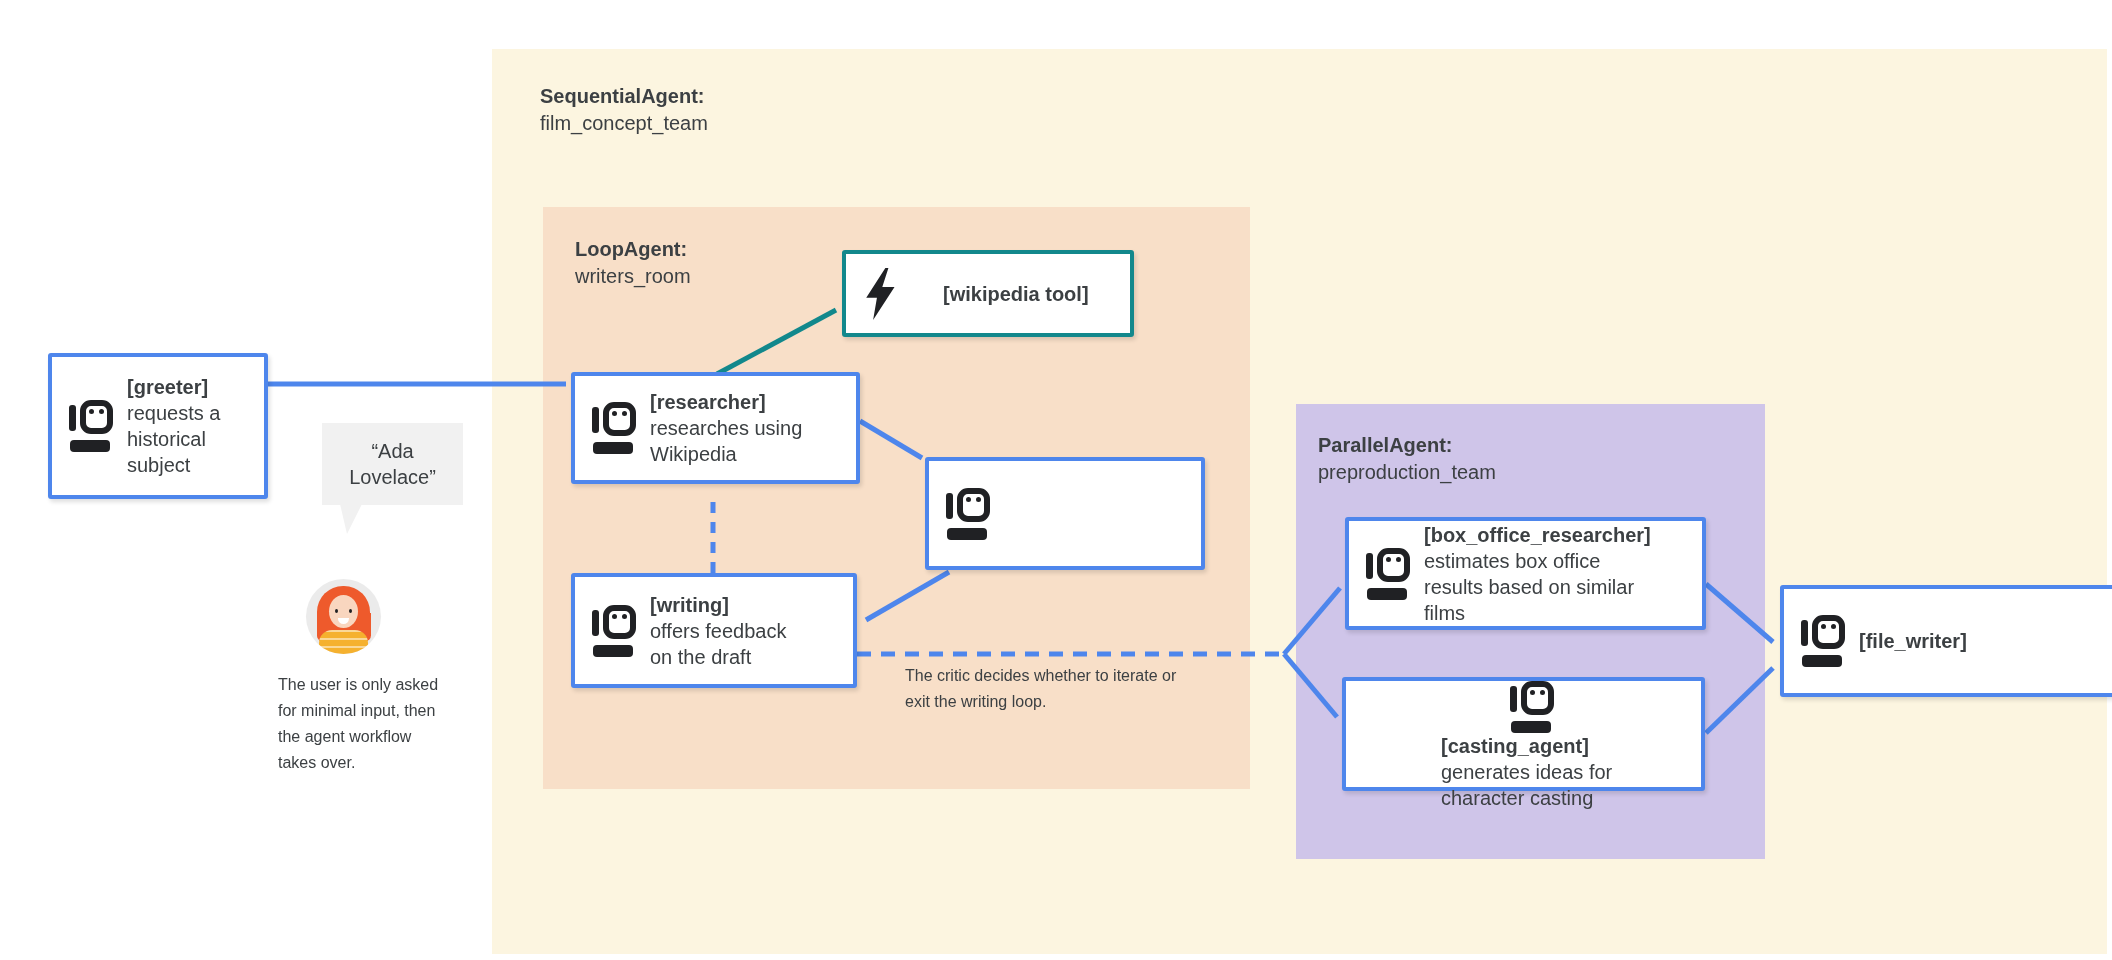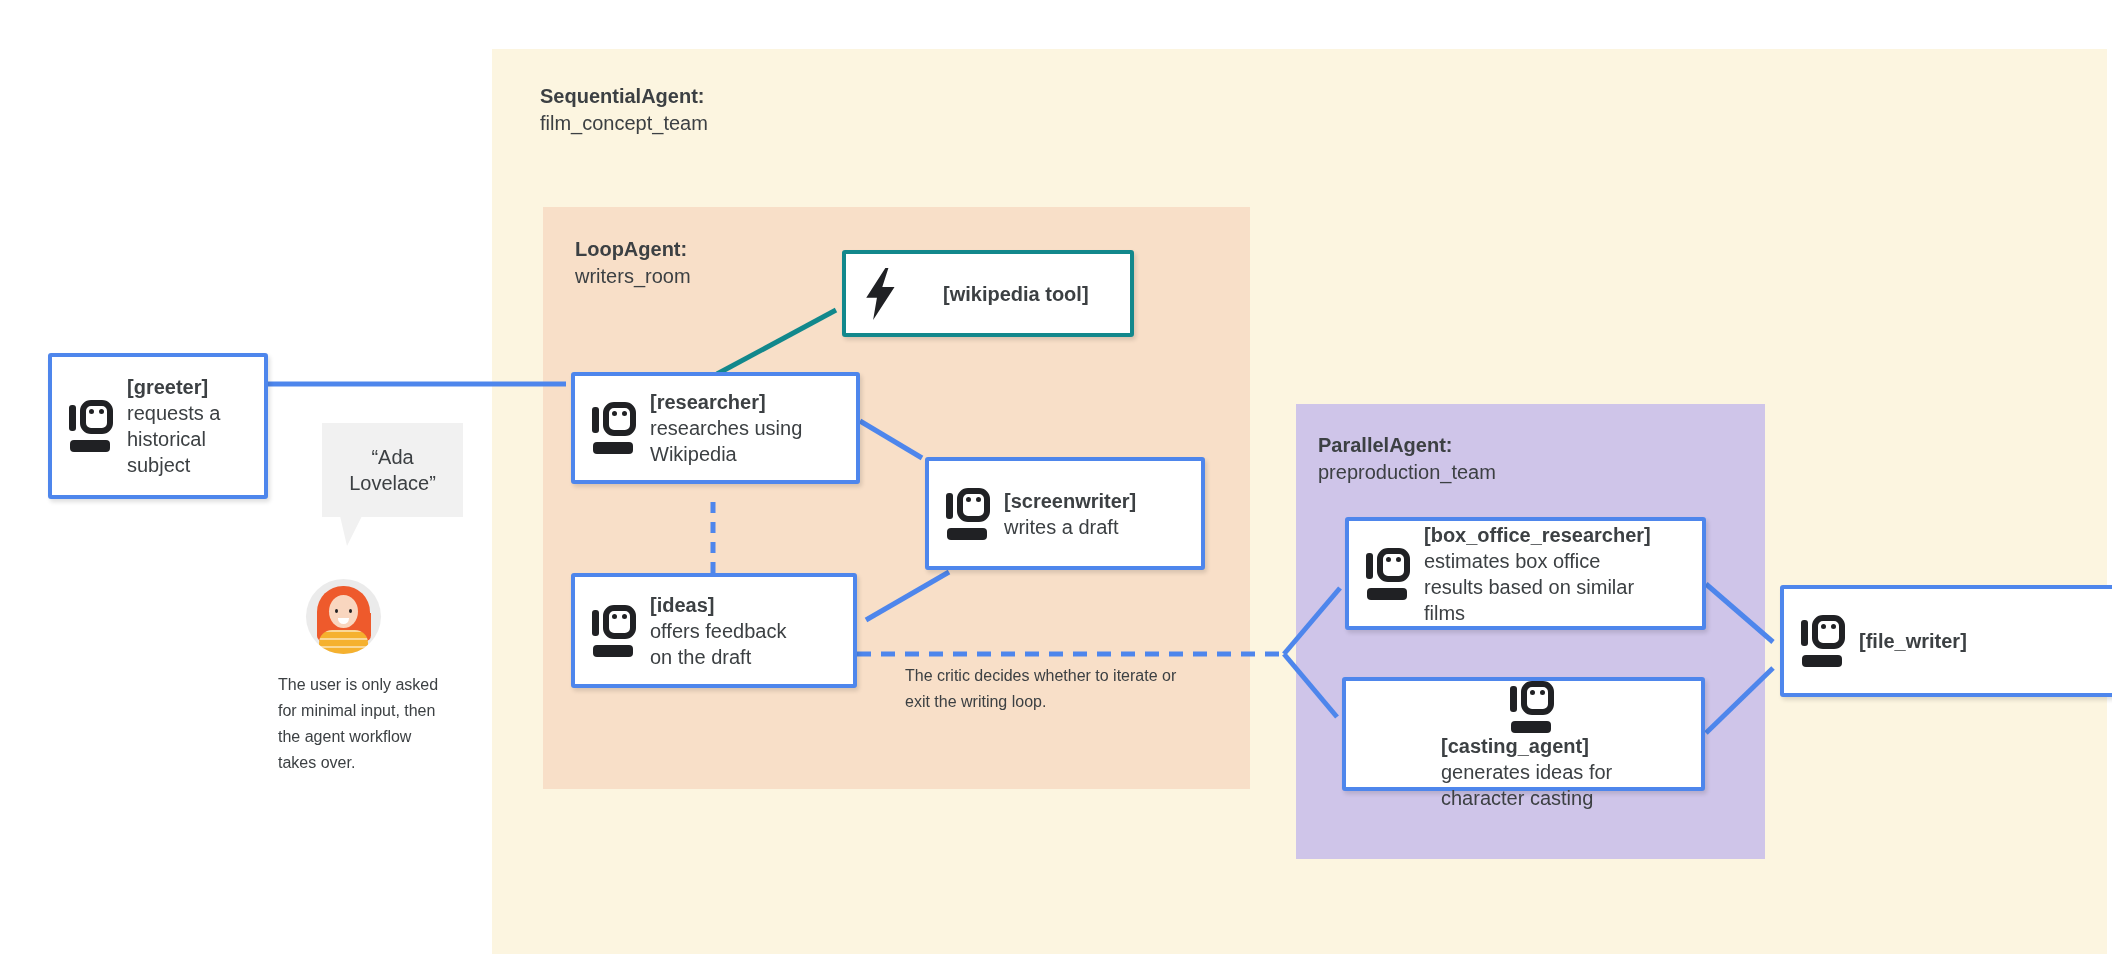--- a/index.html
+++ b/index.html
@@ -38,21 +38,21 @@
   .bot .head{position:absolute;left:11px;top:0;width:33px;height:34px;box-sizing:border-box;
              border:6px solid var(--icon);border-radius:11px;background:#fff;}
   .bot .head::before,.bot .head::after{content:"";position:absolute;top:3px;width:5px;height:5px;
              border-radius:50%;background:var(--icon);}
   .bot .head::before{left:3px;} .bot .head::after{right:3px;}
   .bot .trunk{position:absolute;left:1px;top:40px;width:40px;height:12px;box-sizing:border-box;
              border:6px solid var(--icon);border-radius:4px;background:#fff;}
 
   .bolt{flex:0 0 auto;}
 
-  .bubble{position:absolute;left:322px;top:406px;width:141px;height:94px;background:var(--bubble);
+  .bubble{position:absolute;left:322px;top:406px;width:141px;height:82px;background:var(--bubble);
           z-index:4;display:flex;align-items:center;justify-content:center;text-align:center;
           font-size:20px;line-height:26px;}
   .bubble::after{content:"";position:absolute;left:18px;bottom:-29px;width:0;height:0;
           border-top:30px solid var(--bubble);border-left:7px solid transparent;border-right:15px solid transparent;}
 
   .avatar{position:absolute;left:306px;top:562px;width:75px;height:75px;border-radius:50%;
           background:#EBEBEB;overflow:hidden;z-index:4;}
   .av-hair{position:absolute;left:11px;top:7px;width:53px;height:62px;border-radius:26px 26px 16px 16px;background:#EE5A2C;}
   .av-shirt{position:absolute;left:13px;top:51px;width:49px;height:26px;border-radius:13px 13px 0 0;background:#F5B12F;
           background-image:repeating-linear-gradient(180deg,rgba(255,255,255,.5) 0 2px,transparent 2px 8px);}
@@ -138,34 +138,30 @@
         <div class="t">[wikipedia tool]</div>
       </div>
   </div>
 
   <div class="node" style="left:925px;top:440px;width:280px;height:113px;">
     <span class="bot">
         <span class="ant"></span>
         <span class="head"></span>
         <span class="trunk"></span>
       </span>
-    <div class="txt">
-        <div class="t">[screenwriter]</div>
-      <div style="width:170px;">writes a draft</div>
-      </div>
   </div>
 
   <div class="node" style="left:571px;top:556px;width:286px;height:115px;">
     <span class="bot">
         <span class="ant"></span>
         <span class="head"></span>
         <span class="trunk"></span>
       </span>
     <div class="txt">
-        <div class="t">[ideas]</div>
+        <div class="t">[writing]</div>
       <div style="width:152px;">offers feedback on the draft</div>
       </div>
   </div>
 
   <div class="node" style="left:1345px;top:500px;width:361px;height:113px;">
     <span class="bot">
         <span class="ant"></span>
         <span class="head"></span>
         <span class="trunk"></span>
       </span>

